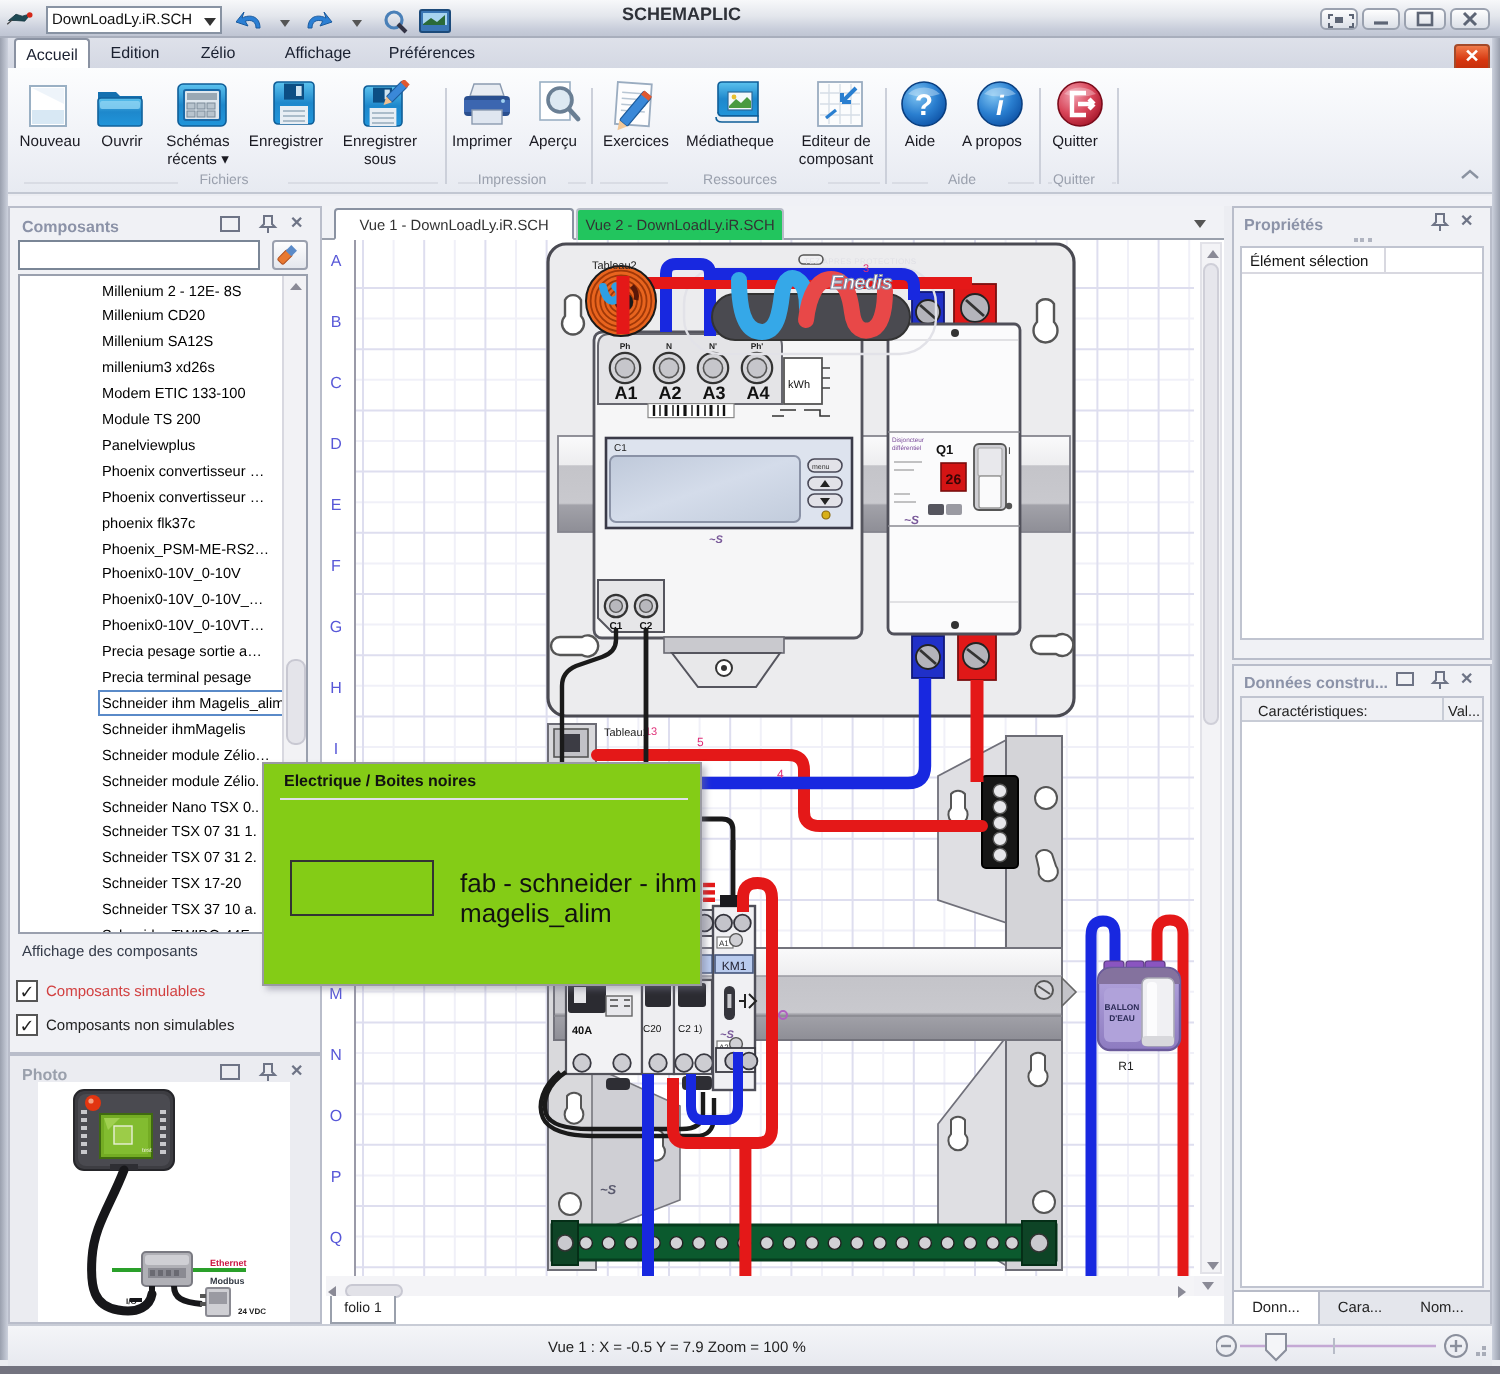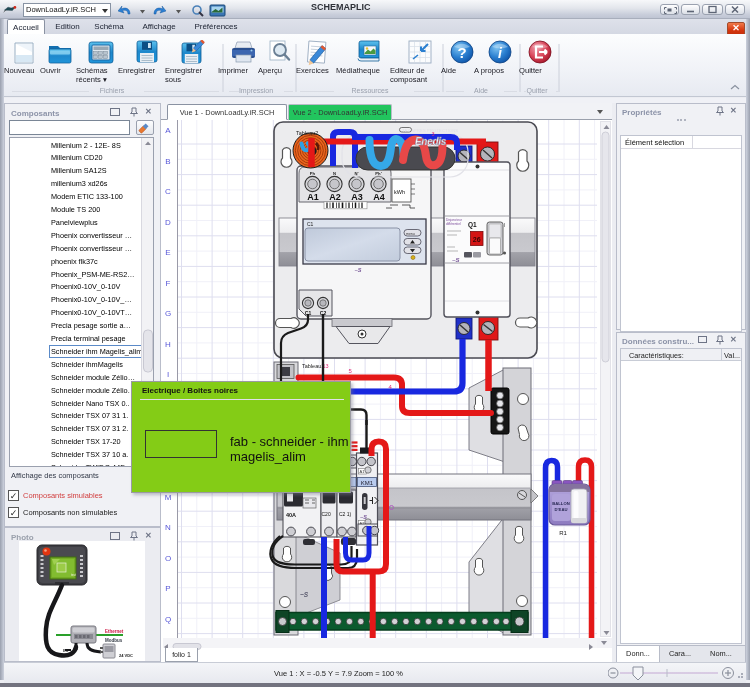--- a/index.html
+++ b/index.html
@@ -14,21 +14,21 @@
 .borderR{left:746px;top:19px;width:4px;height:661px;background:linear-gradient(90deg,#ccd1dd,#9aa0ae);}
 .borderB{left:0;top:683px;width:750px;height:4px;background:#73737f;}
 .wbtn{top:4px;height:11px;border:1px solid #9aa1af;border-radius:3px;background:linear-gradient(#fefefe,#dbdfe7);color:#5d6575;font-size:8px;line-height:9px;text-align:center;}
 #apptitle{left:311px;top:2px;width:150px;text-align:left;font-size:9px;font-weight:bold;color:#2e3138;}
 .combo{left:23px;top:3px;width:88px;height:14px;background:#fff;border:1px solid #8893a3;font-size:7.5px;line-height:12px;padding-left:2px;color:#111;}
 .combo .ar{position:absolute;right:2px;top:5px;width:0;height:0;border:3px solid transparent;border-top:4px solid #333;}
 #redx{left:727px;top:22px;width:18px;height:14px;background:linear-gradient(#f07a4a,#d6360f 60%,#c22f0c);border:1px solid #a34a2a;border-radius:2px;color:#fff;font-size:9px;font-weight:bold;line-height:11px;text-align:center;}
 .rtab{top:19px;height:15px;font-size:8px;color:#1a2030;text-align:center;line-height:15px;}
 .rtab.sel{background:#fff;border:1px solid #8a92a2;border-bottom:none;border-radius:2px 2px 0 0;}
 .glabel{top:86.5px;font-size:7px;color:#9aa0ad;text-align:center;}
-.icotxt{font-size:7.6px;color:#1a1a22;line-height:9px;}
+.icotxt{font-size:7.6px;color:#1a1a22;text-align:center;line-height:9px;}
 
 #lpanel{left:4px;top:103px;width:157px;height:424px;background:#f0f1f5;border:1px solid #b9bdca;}
 #lphoto{left:4px;top:527px;width:157px;height:135px;background:#ebecf1;border:1px solid #b9bdca;text-align:center;}
 .ptitle{font-size:8px;font-weight:bold;color:#8c93a8;}
 .picon{color:#6e7486;font-size:8px;font-weight:bold;}
 #complist{left:9px;top:137px;width:145px;height:330px;background:#fff;border:1px solid #9aa0ae;font-size:7.3px;color:#000;overflow:hidden;}
 .li{position:absolute;left:41px;height:12.9px;line-height:12.9px;white-space:nowrap;}
 #searchbox{left:9px;top:120px;width:121px;height:15px;background:#fff;border:1px solid #7a8696;}
 #searchbtn{left:136px;top:120px;width:18px;height:15px;border:1px solid #9aa0ae;border-radius:2px;background:linear-gradient(#fdfdfe,#e4e7ed);}
 .chk{width:11px;height:11px;background:#fff;border:1px solid #555;font-size:9px;line-height:10px;text-align:center;color:#222;}
@@ -80,21 +80,21 @@
 <div class="abs wbtn" style="left:702px;width:21px;"><svg width="19" height="9">
       <rect x="6" y="1.5" width="7" height="6" fill="none" stroke="#5d6575" stroke-width="1.3"></rect>
     </svg></div>
 <div class="abs wbtn" style="left:725px;width:20px;"><svg width="18" height="9">
       <path d="M6 1.5 l6 6 m0 -6 l-6 6" stroke="#5d6575" stroke-width="1.5"></path>
     </svg></div>
 
 <div class="abs" id="tabrow"></div>
 <div class="abs rtab sel" style="left:7px;width:38px;">Accueil</div>
 <div class="abs rtab" style="left:50px;width:35px;">Edition</div>
-<div class="abs rtab" style="left:90px;width:38px;">Schéma</div>
+<div class="abs rtab" style="left:90px;width:38px;">Zélio</div>
 <div class="abs rtab" style="left:136px;width:46px;">Affichage</div>
 <div class="abs rtab" style="left:186px;width:60px;">Préférences</div>
 <div class="abs" id="redx">✕</div>
 
 <div class="abs" id="ribbon"></div>
 <div class="abs" id="ribbonstrip"></div>
 <div class="abs" id="ribbonicons" style="left:0;top:0;width:750px;height:103px">
 <svg class="abs" style="left:4px;top:40px" width="742" height="57" viewBox="0 0 742 57">
 <defs>
 <linearGradient id="blu" x1="0" y1="0" x2="0" y2="1">
@@ -875,21 +875,21 @@
   <div style="position:absolute;left:98px;top:52px;font-size:13px;color:#111">fab - schneider - ihm magelis_alim</div>
 </div>
 
 <div class="abs" id="rpanel1">
   <div class="abs ptitle" style="left:5px;top:4px">Propriétés</div>
   <svg class="abs" style="left:98px;top:2px" width="10" height="11" viewBox="0 0 10 11">
       <path d="M3 1 h4 v4 l1.5 1.5 h-7 L3 5 Z M5 6.5 v3" stroke="#6e7486" stroke-width="1" fill="none"></path>
     </svg>
   <div class="abs picon" style="left:113px;top:2px">✕</div>
   <div class="abs" style="left:60px;top:15px;width:9px;border-top:2px dotted #b0b4c0"></div>
-  <div class="abs" style="left:3px;top:31px;width:122px;height:197px;background:#fff;border:1px solid #c0c4d0">
+  <div class="abs" style="left:3px;top:19px;width:122px;height:197px;background:#fff;border:1px solid #c0c4d0">
     <div style="position:absolute;left:0;top:0;width:100%;height:13px;border-bottom:1px solid #d8d8e0">
       <span style="position:absolute;left:4px;top:2px;font-size:7.5px;color:#111">Élément sélection</span>
       <span style="position:absolute;left:71px;top:0;height:13px;border-left:1px solid #d8d8e0"></span>
     </div>
   </div>
 </div>
 <div class="abs" id="rpanel2">
   <div class="abs ptitle" style="left:5px;top:4px">Données constru...</div>
   <div class="abs" style="left:81px;top:3px;width:9px;height:7px;border:1px solid #6e7486"></div>
   <svg class="abs" style="left:98px;top:2px" width="10" height="11" viewBox="0 0 10 11">

